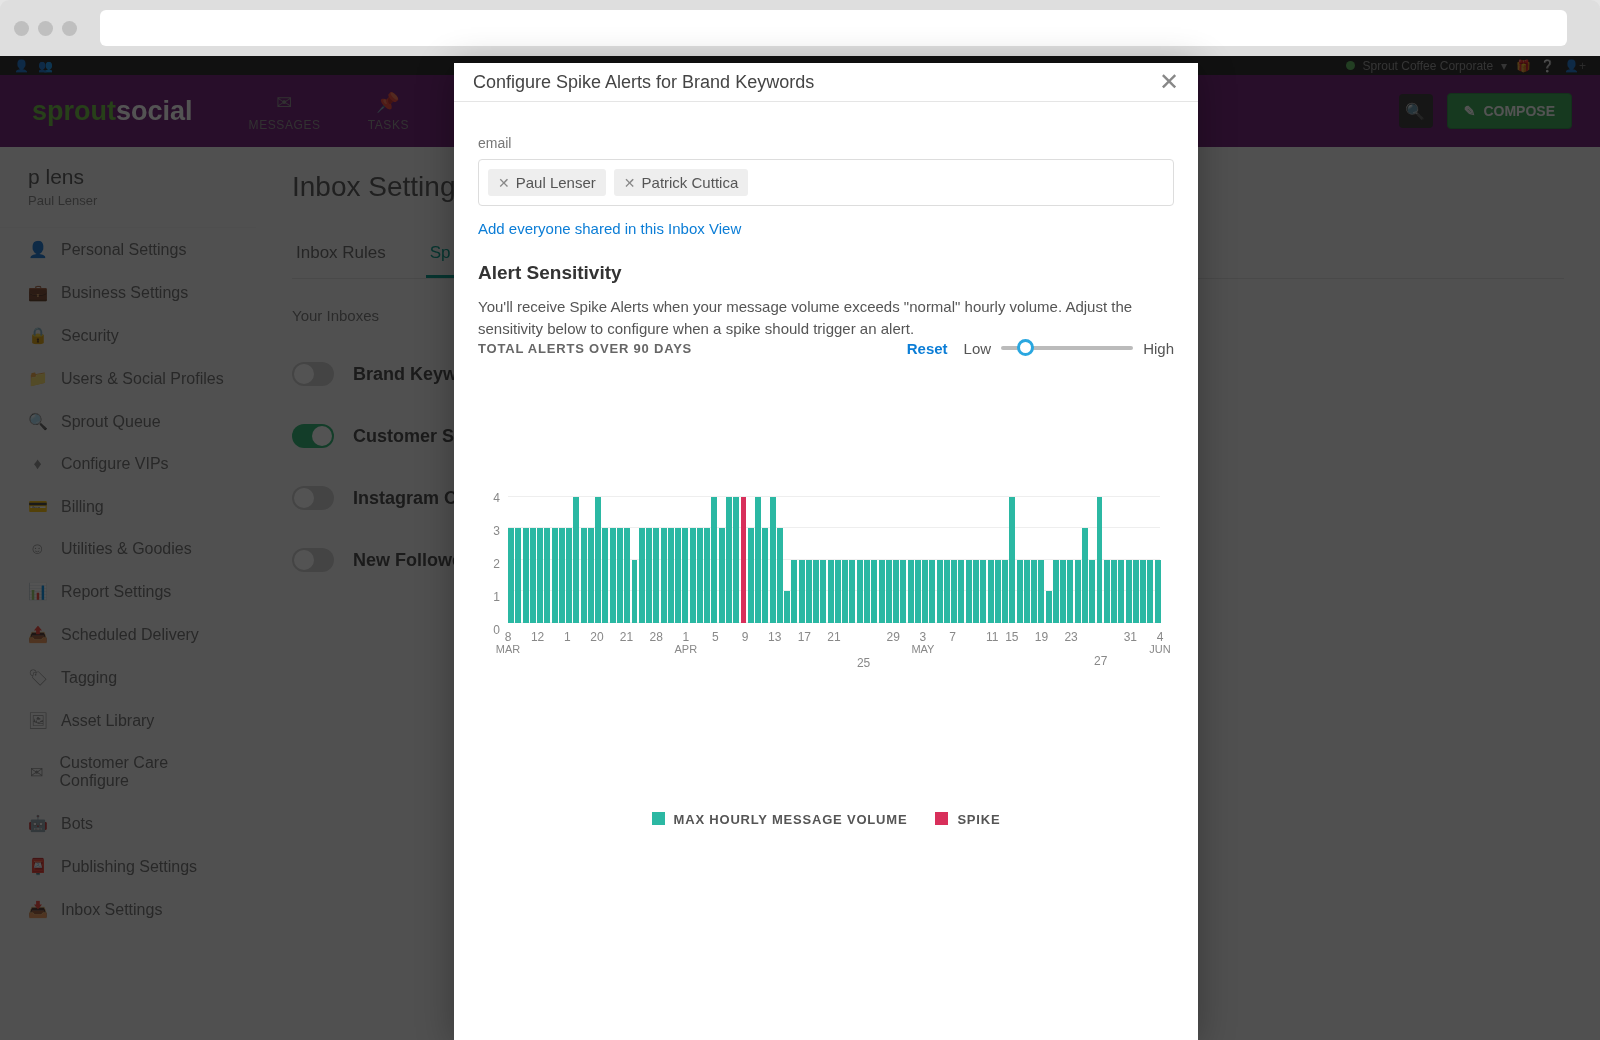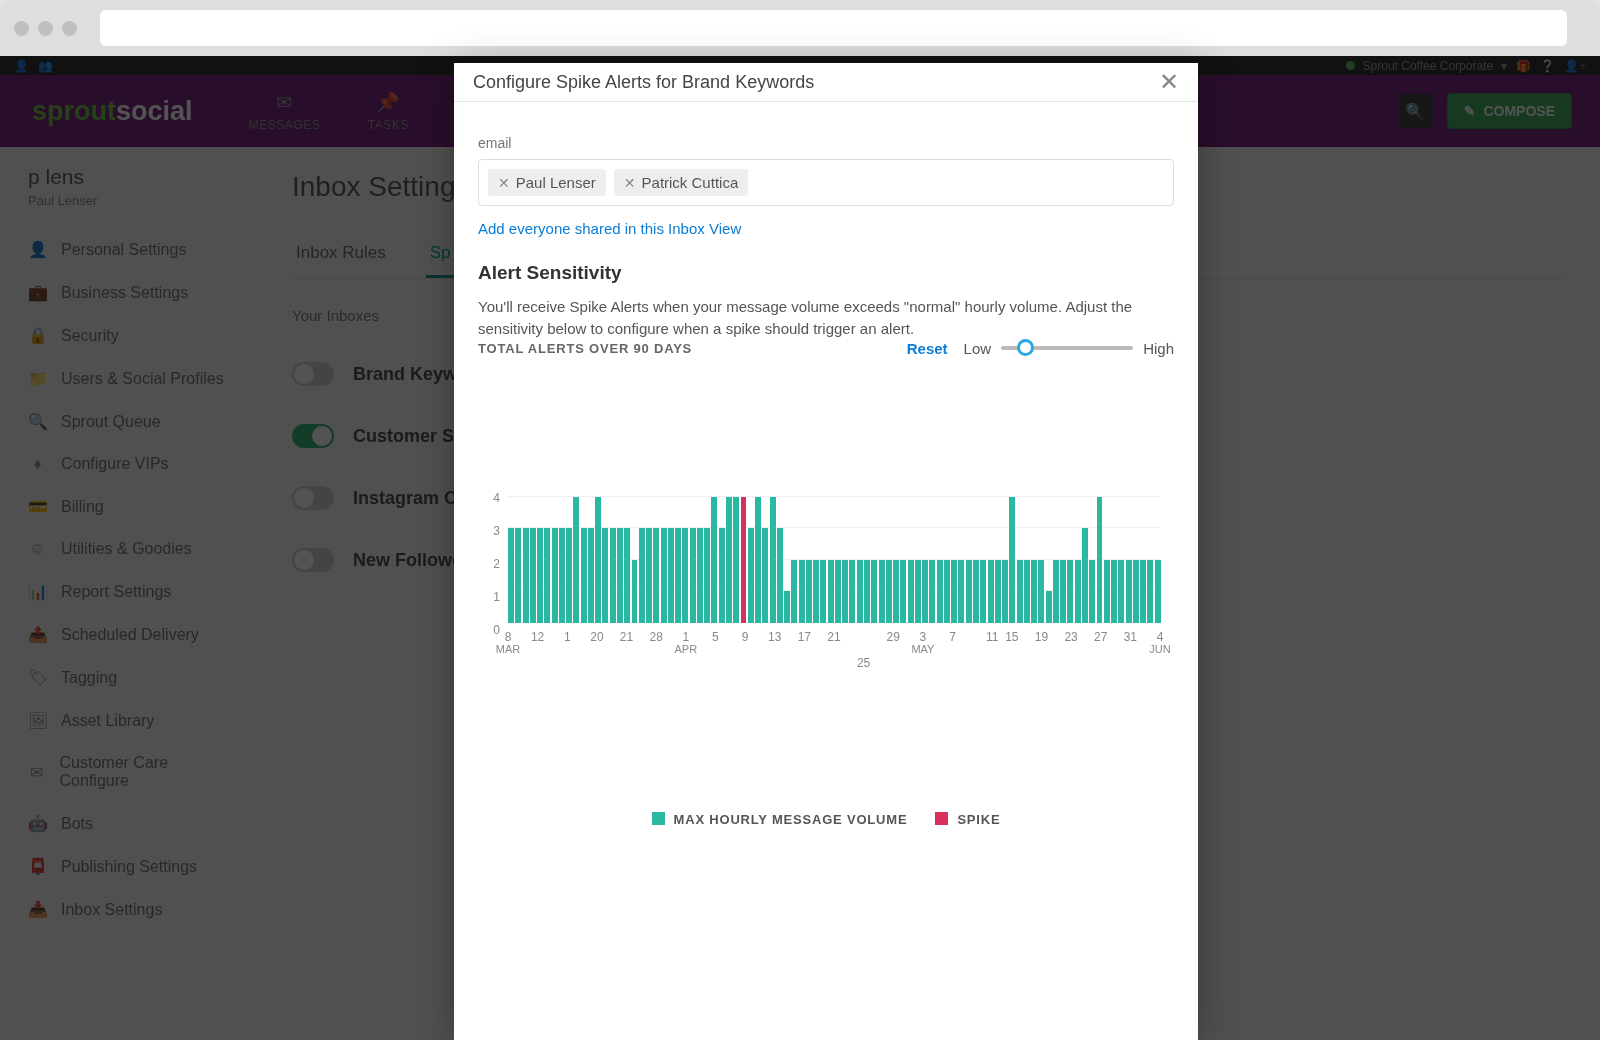--- a/index.html
+++ b/index.html
@@ -409,21 +409,21 @@
           <div class="x-tick" style="left: 45.4545%;">17</div>
           <div class="x-tick" style="left: 50%;">21</div>
           <div class="x-tick" style="left: 54.5455%; margin-top: 26px;">25</div>
           <div class="x-tick" style="left: 59.0909%;">29</div>
           <div class="x-tick" style="left: 63.6364%;">3<br><span class="mon">MAY</span></div>
           <div class="x-tick" style="left: 68.1818%;">7</div>
           <div class="x-tick" style="left: 72.7273%; margin-left: 10px;">11</div>
           <div class="x-tick" style="left: 77.2727%;">15</div>
           <div class="x-tick" style="left: 81.8182%;">19</div>
           <div class="x-tick" style="left: 86.3636%;">23</div>
-          <div class="x-tick" style="left: 90.9091%;">27</div>
+          <div class="x-tick" style="left: 90.9091%; margin-top: 24px;">27</div>
           <div class="x-tick" style="left: 95.4545%;">31</div>
           <div class="x-tick" style="left: 100%;">4<br><span class="mon">JUN</span></div>
         </div>
     </div>
 
     <div class="legend">
       <div><span class="sw sw-teal"></span><span>MAX HOURLY MESSAGE VOLUME</span></div>
       <div><span class="sw sw-pink"></span><span>SPIKE</span></div>
     </div>
 

